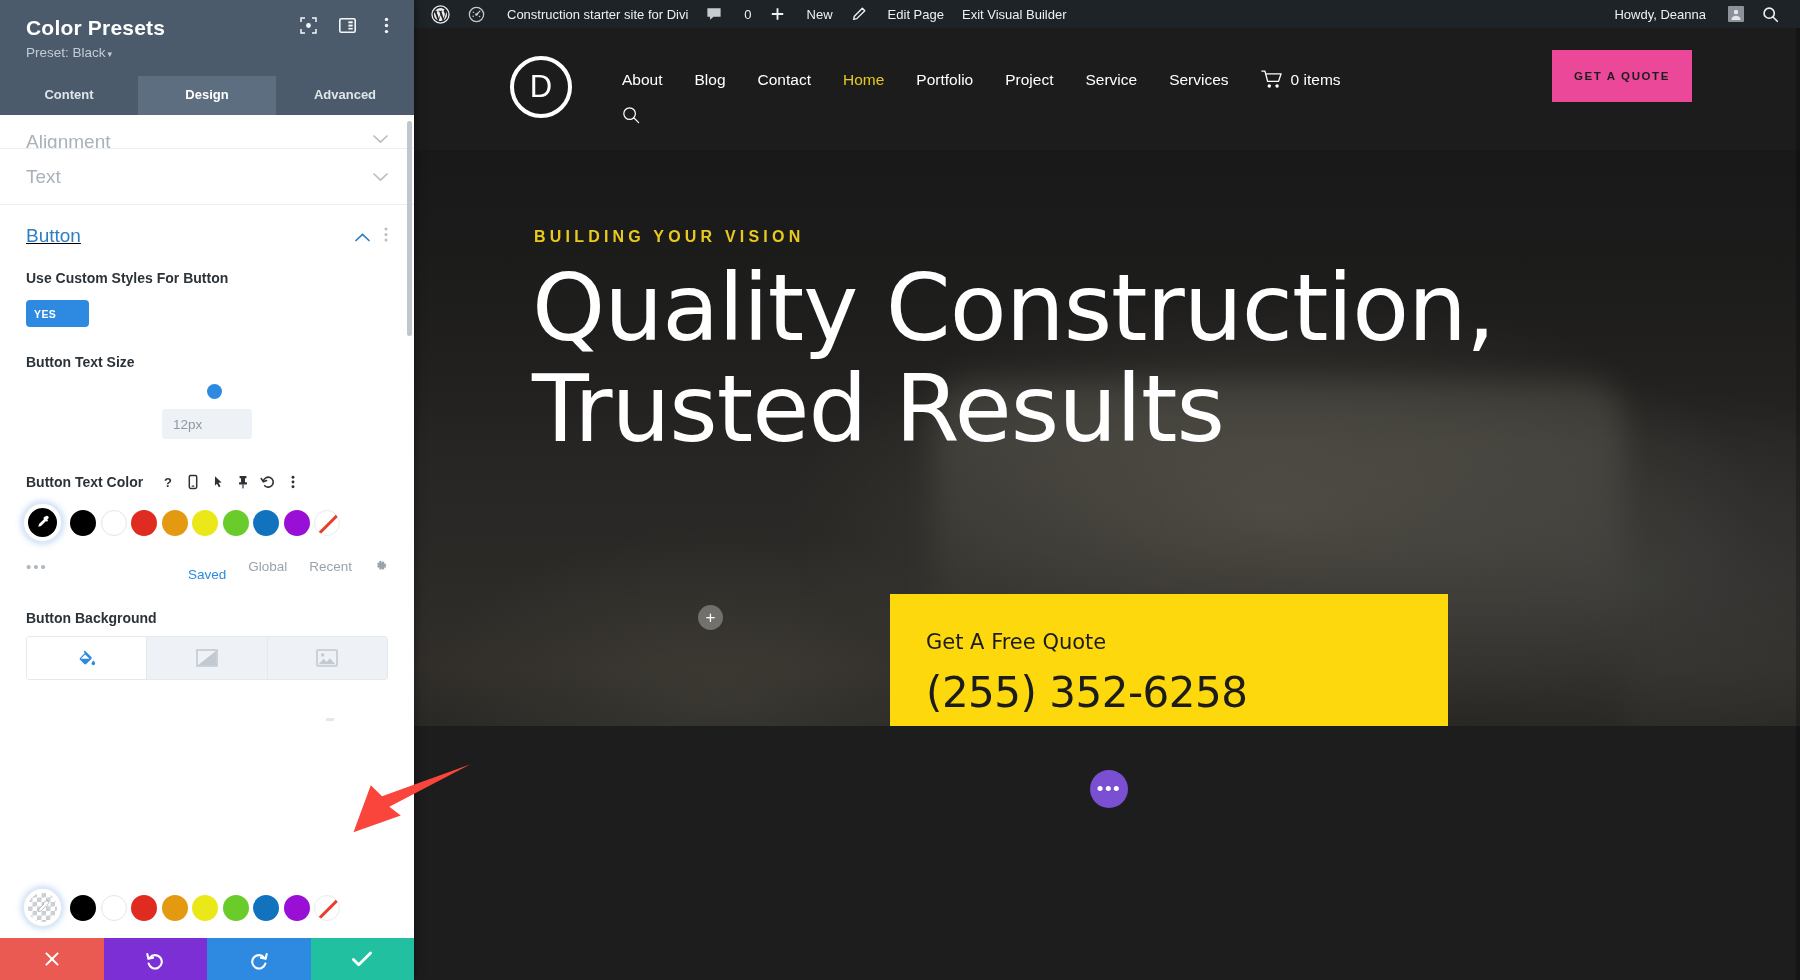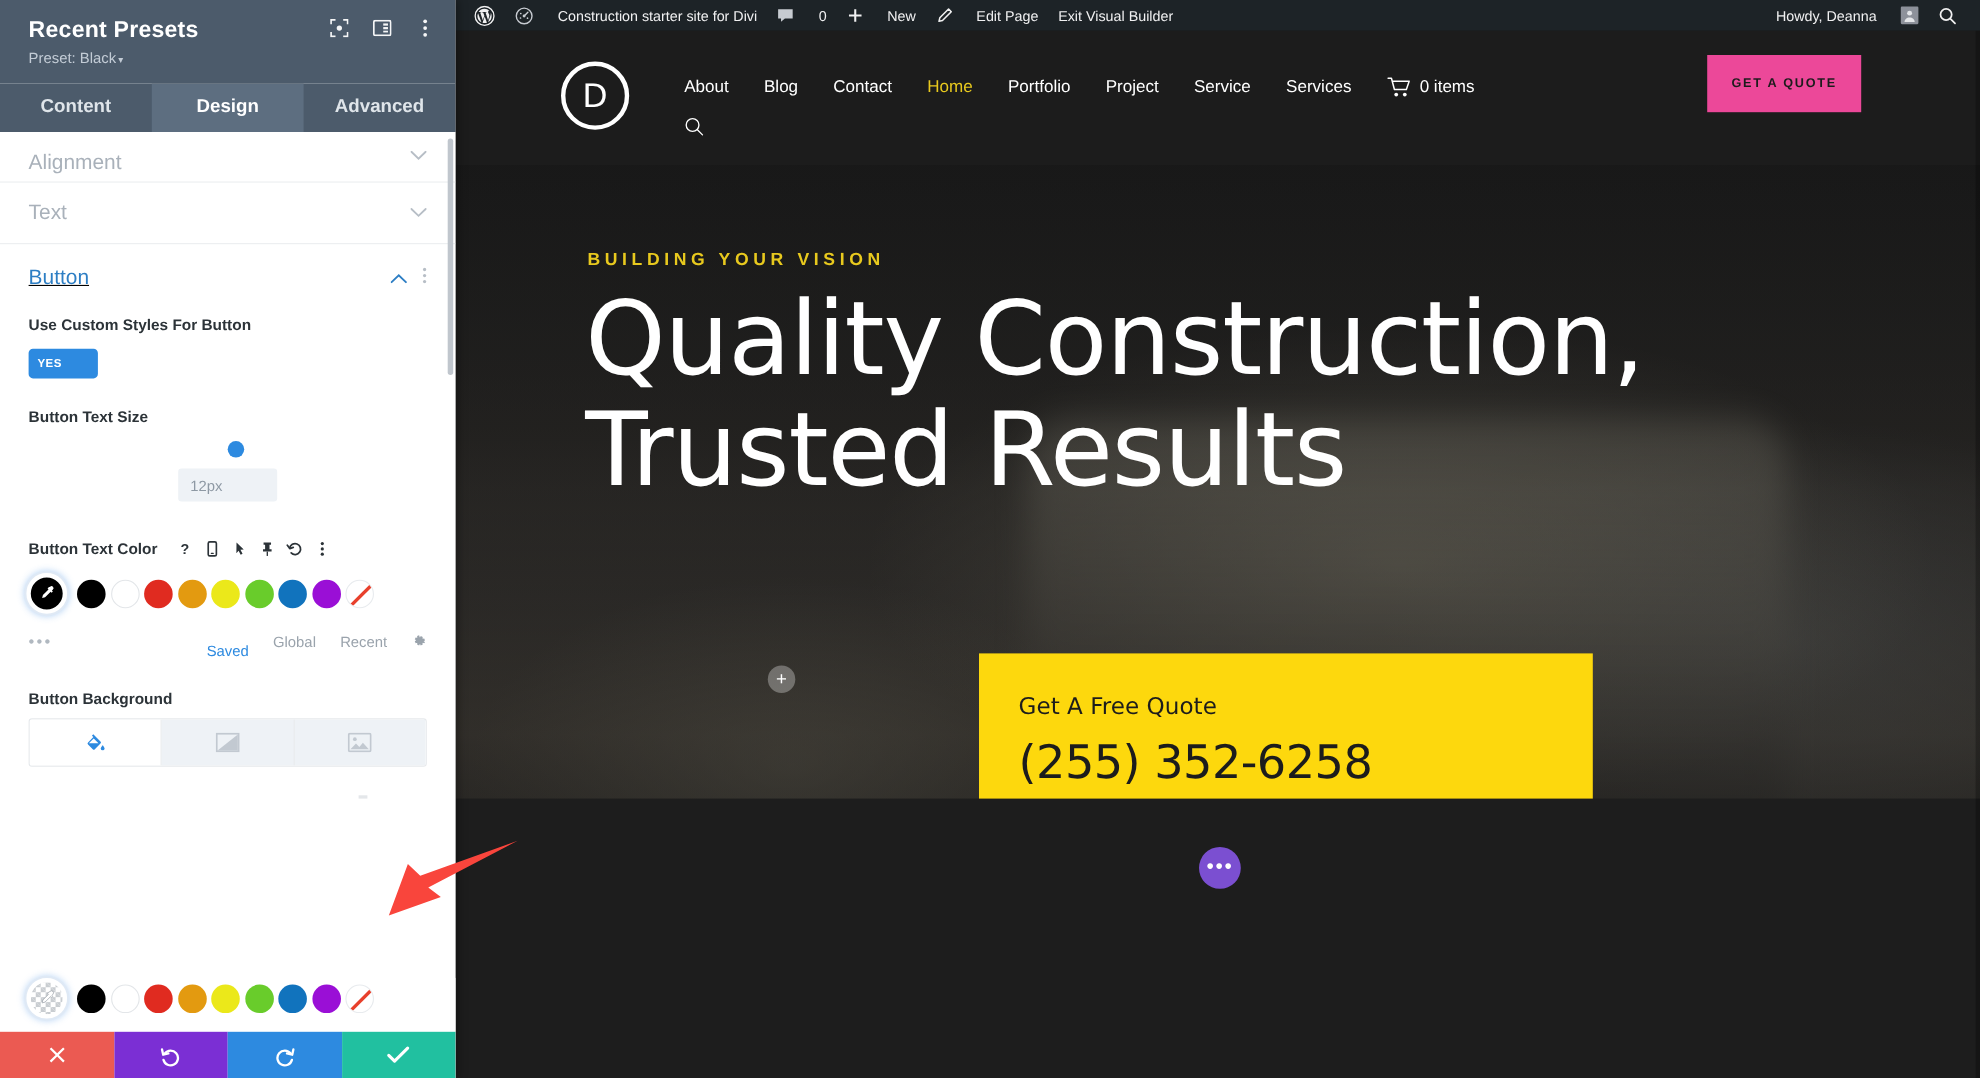--- a/index.html
+++ b/index.html
@@ -23,37 +23,37 @@
   }
   .panel-sub { font-size: 13.5px; color: #c3ccd6; margin-top: 5px; padding-bottom: 16px; }
   .panel-sub .caret { font-size: 9px; margin-left: 2px; }
   .head-icons { position: absolute; right: 18px; top: 16px; display: flex; gap: 20px; align-items: center; }
   .hicon { width: 19px; height: 19px; opacity: .95; display: flex; align-items: center; justify-content: center; cursor: pointer; }
   .hicon svg { display: block; }
 
   .tabs { display: flex; background: #4c5b6b; }
   .tab {
     flex: 1; text-align: center; padding: 11px 0 13px;
-    font-size: 17px; color: #dfe5ea; cursor: pointer; font-weight: 600;
+    font-size: 13px; color: #dfe5ea; cursor: pointer; font-weight: 600;
   }
   .tab.active { background: #5d6e80; color: #fff; }
 
   .panel-body { flex: 1; overflow: hidden; position: relative; background: #fff; }
   .scroll-track { position: absolute; right: 2px; top: 6px; width: 5px; height: 215px; background: #c0c6cd; border-radius: 3px; }
 
   .sect-row {
     display: flex; align-items: center; justify-content: space-between;
     padding: 0 26px; height: 56px; border-bottom: 1px solid #eceef0;
   }
   .sect-label { font-size: 19px; color: #a9b1ba; font-weight: 400; }
   .sect-label.open { color: #2d7ec4; }
   .chev { color: #b7bec6; font-size: 15px; line-height: 1; }
   .chev.blue { color: #2d7ec4; }
   .sect-dots { color: #b7bec6; font-size: 16px; letter-spacing: 1px; margin-left: 14px; cursor: pointer; }
-  .sect-row.cut { height: 46px; align-items: center; padding-bottom: 2px; overflow: hidden; }
+  .sect-row.cut { height: 34px; align-items: flex-end; padding-bottom: 2px; overflow: hidden; }
   .sect-row.cut .sect-label { transform: translateY(7px); }
 
   .field { padding: 22px 26px 0; }
   .field-label { font-size: 14px; font-weight: bold; color: #2c3338; line-height: 1.36; }
   .toggle {
     margin-top: 12px; width: 63px; height: 27px; border-radius: 4px;
     background: #2d8ae0; display: flex; align-items: center; cursor: pointer; padding: 3px; gap: 40px;
   }
   .toggle-txt { font-size: 10.5px; font-weight: bold; color: #fff; padding: 0 6px 0 5px; letter-spacing: .4px; }
   .toggle-knob { width: 29px; height: 21px; background: #fff; border-radius: 3px; }
@@ -203,21 +203,21 @@
   .right-rail { position: absolute; right: 0; top: 28px; width: 4px; height: 952px; background: #000; opacity: .25; }
 </style>
 </head>
 <body>
 
 <div id="root">
 
   <div class="panel">
 
     <div class="panel-head">
-      <div class="panel-title">Recent Presets</div>
+      <div class="panel-title">Color Presets</div>
       <div class="panel-sub"><span>Preset: Black</span><span class="caret">▾</span></div>
 
       <div class="head-icons">
         <span class="hicon">
           <svg width="17" height="17" viewBox="0 0 17 17">
               <g fill="none" stroke="#fff" stroke-width="1.5">
                 <path d="M1 5V1h4M16 5V1h-4M1 12v4h4M16 12v4h-4"></path>
               </g>
               <circle cx="8.5" cy="8.5" r="2.4" fill="#fff"></circle>
             </svg>

